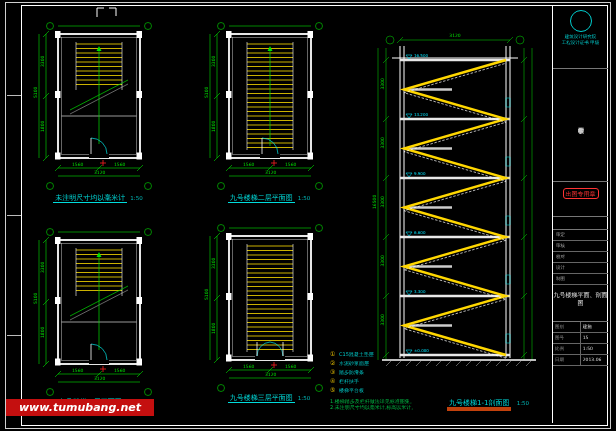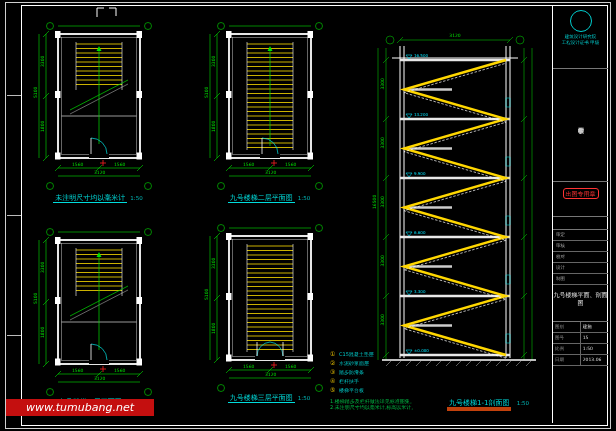--- a/index.html
+++ b/index.html
@@ -32,21 +32,21 @@
   .tb-dn { color:#eee; font-size:6px; text-align:center; padding-top:6px; line-height:8px; }
   .tb-field { height:10px; border-bottom:1px solid #666; font-size:4.5px; line-height:10px; display:flex; }
   .tb-field .fl { width:45%; padding-left:2px; color:#999; border-right:1px solid #666; }
   .tb-field .fv { padding-left:2px; color:#ddd; }
   .watermark {
     left:4px; top:338px; width:170px; font-size:44px; font-weight:bold; letter-spacing:2px;
     color:rgba(150,150,150,0.5); text-shadow:0 0 1px #ddd, 0 0 1px #ddd; z-index:10;
   }
   .banner {
     left:6px; top:399px; width:148px; height:17px; background:#c40f0f; color:#fff;
-    font-size:11px; font-weight:normal; font-style:italic; text-align:center; line-height:17px; z-index:11;
+    font-size:11px; font-weight:bold; font-style:italic; text-align:center; line-height:17px; z-index:11;
   }
   .sec-title { width:160px; text-align:center; color:#00dcdc; font-size:7px; white-space:nowrap; }
   .sec-title .s { font-size:5.5px; margin-left:3px; color:#00b8b8; }
 </style>
 </head>
 <body>
 
 <div id="canvas">
 
   <div class="abs border-outer"></div>

